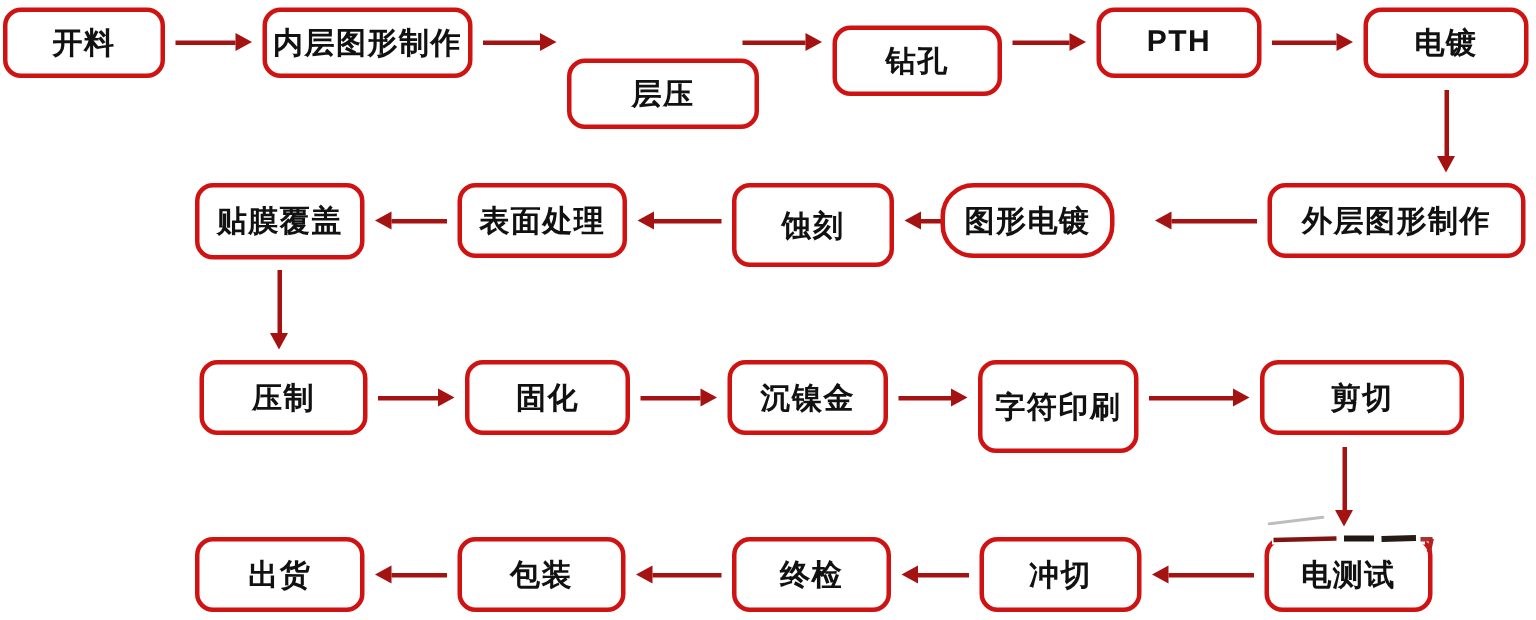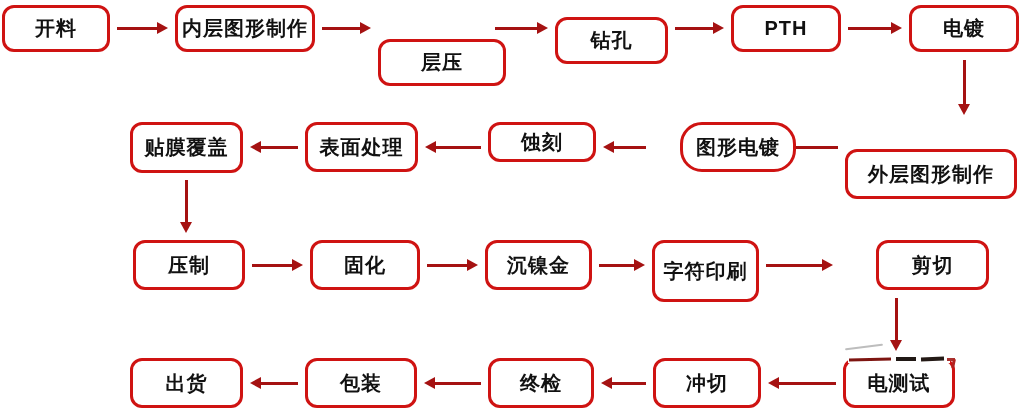--- a/index.html
+++ b/index.html
@@ -91,48 +91,48 @@
     </div>
     <div class="node" style="left: 555px; top: 5px; width: 113px; height: 47px; margin-top: 12px;">
       <span>钻孔</span>
     </div>
     <div class="node" style="left: 731px; top: 5px; width: 110px; height: 47px;">
       <span>PTH</span>
     </div>
     <div class="node" style="left: 909px; top: 5px; width: 110px; height: 47px;">
       <span>电镀</span>
     </div>
-    <div class="node" style="left: 845px; top: 122px; width: 172px; height: 50px; margin-top: 27px;">
+    <div class="node" style="left: 845px; top: 122px; width: 172px; height: 50px;">
       <span>外层图形制作</span>
     </div>
-    <div class="node" style="left: 680px; top: 122px; width: 116px; height: 50px; border-radius: 22px;">
+    <div class="node" style="left: 627px; top: 122px; width: 116px; height: 50px; border-radius: 22px;">
       <span>图形电镀</span>
     </div>
-    <div class="node" style="left: 488px; top: 122px; width: 108px; height: 40px;">
+    <div class="node" style="left: 488px; top: 122px; width: 108px; height: 56px;">
       <span>蚀刻</span>
     </div>
     <div class="node" style="left: 305px; top: 122px; width: 113px; height: 50px;">
       <span>表面处理</span>
     </div>
     <div class="node" style="left: 130px; top: 122px; width: 113px; height: 51px;">
       <span>贴膜覆盖</span>
     </div>
     <div class="node" style="left: 133px; top: 240px; width: 112px; height: 50px;">
       <span>压制</span>
     </div>
     <div class="node" style="left: 310px; top: 240px; width: 110px; height: 50px;">
       <span>固化</span>
     </div>
     <div class="node" style="left: 485px; top: 240px; width: 107px; height: 50px;">
       <span>沉镍金</span>
     </div>
     <div class="node" style="left: 652px; top: 240px; width: 107px; height: 62px;">
       <span>字符印刷</span>
     </div>
-    <div class="node" style="left: 876px; top: 240px; width: 113px; height: 50px;">
+    <div class="node" style="left: 840px; top: 240px; width: 136px; height: 50px;">
       <span>剪切</span>
     </div>
     <div class="node" style="left: 843px; top: 358px; width: 112px; height: 50px;">
       <span>电测试</span>
     </div>
     <div class="node" style="left: 653px; top: 358px; width: 108px; height: 50px;">
       <span>冲切</span>
     </div>
     <div class="node" style="left: 488px; top: 358px; width: 106px; height: 50px;">
       <span>终检</span>

